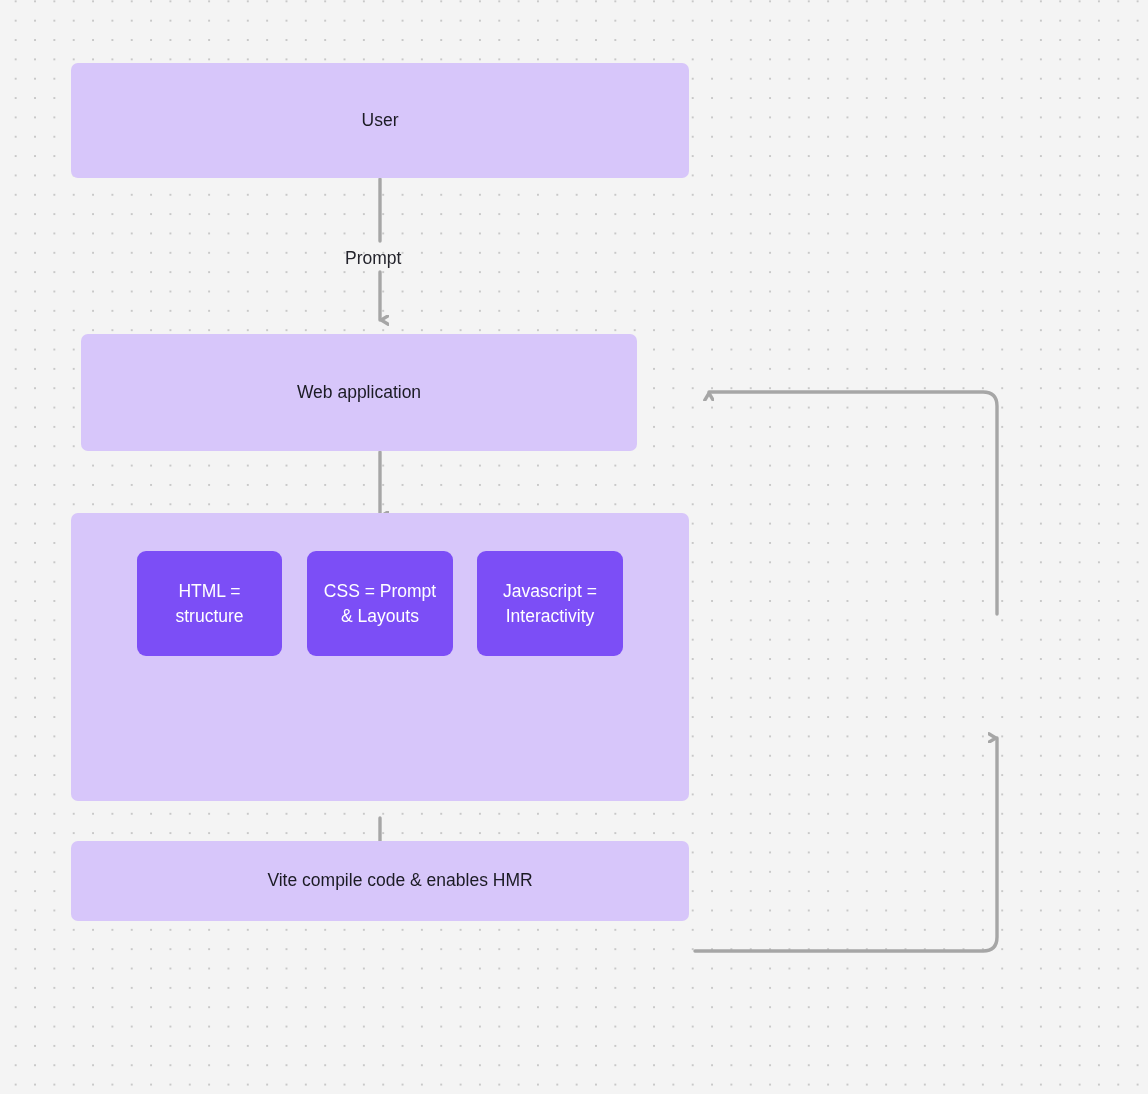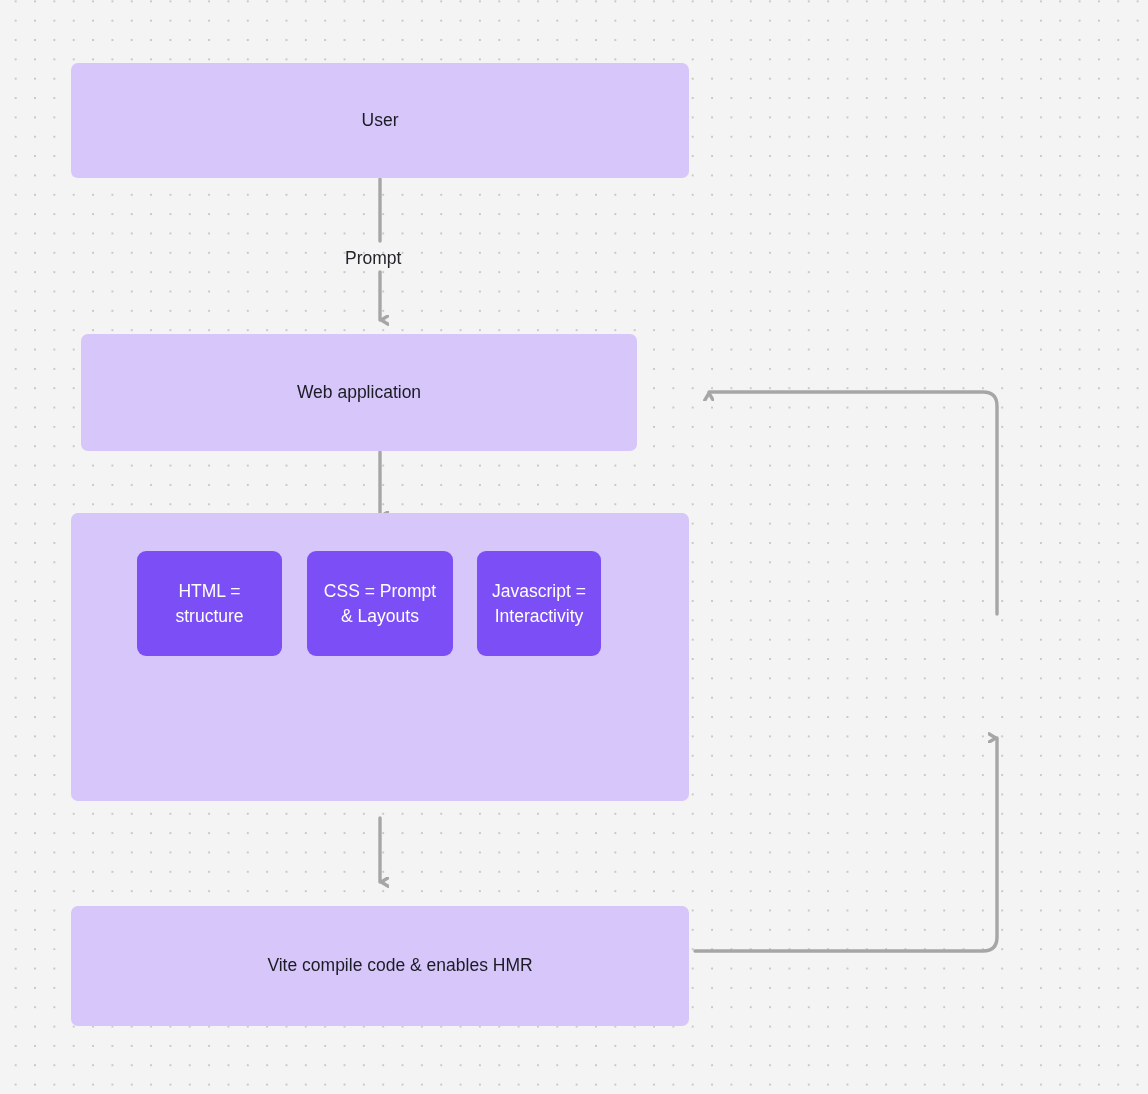--- a/index.html
+++ b/index.html
@@ -127,25 +127,25 @@
     <div class="node node-strong" style="left:66px; top:38px; width:145px; height:105px; flex-direction:column;">
       <span>HTML =</span>
       <span>structure</span>
     </div>
 
     <div class="node node-strong" style="left:236px; top:38px; width:146px; height:105px; flex-direction:column;">
       <span>CSS = Prompt</span>
       <span>&amp; Layouts</span>
     </div>
 
-    <div class="node node-strong" style="left:406px; top:38px; width:124px; height:105px; flex-direction:column;">
+    <div class="node node-strong" style="left:406px; top:38px; width:146px; height:105px; flex-direction:column;">
       <span>Javascript =</span>
       <span>Interactivity</span>
     </div>
 
   </div>
 
-  <div class="node node-light" style="left:71px; top:906px; width:618px; height:120px;padding-left:40px;">
+  <div class="node node-light" style="left:71px; top:841px; width:618px; height:80px;padding-left:40px;">
     <span>Vite compile code &amp; enables HMR</span>
   </div>
 
 
 </div>
 
 </body></html>

